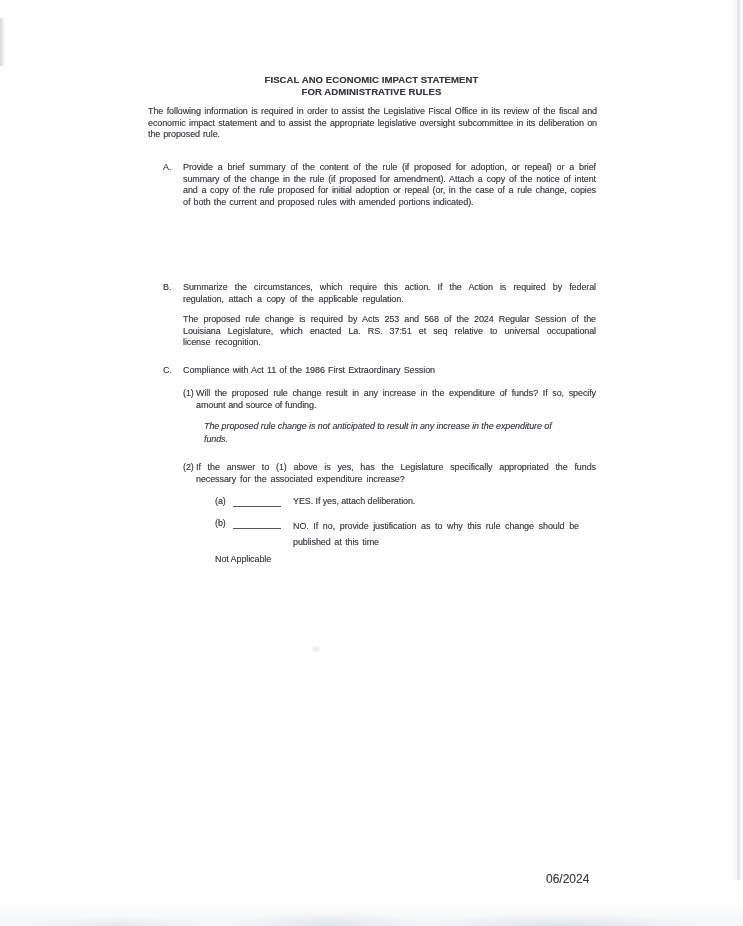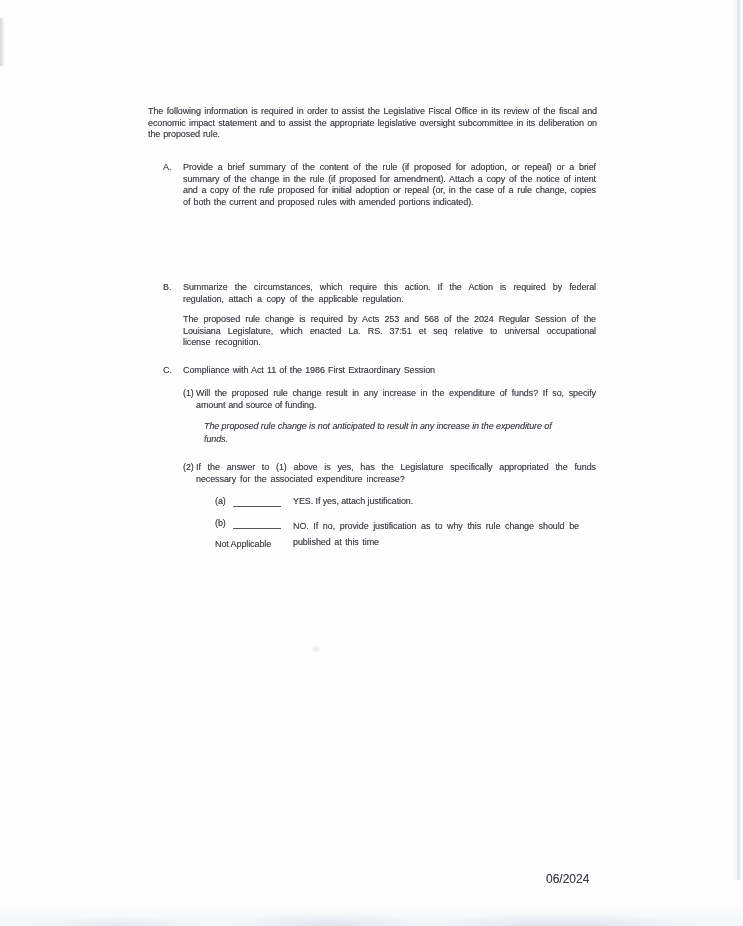--- a/index.html
+++ b/index.html
@@ -79,33 +79,37 @@
   .choice-marker-a { left: 215px; top: 496px; }
   .choice-marker-b { left: 215px; top: 518px; }
   .blank-a { left: 233px; top: 498px; }
   .blank-b { left: 233px; top: 520px; }
   .blank {
     display: block; width: 48px; height: 8px;
     border-bottom: 1px solid #53555d;
   }
   .choice-label-a { left: 293px; width: 288px; top: 496px; text-align: left; }
   .choice-label-b { left: 293px; width: 286px; top: 518px; text-align: justify; word-spacing: 1.2px; line-height: 16px; }
-  .not-applicable { left: 215px; top: 539px; }
+  .not-applicable { left: 215px; top: 554px; }
   .footer-date { left: 546px; top: 874px; font-size: 12px; letter-spacing: 0; }
 </style>
 </head>
 <body>
 
 <div class="page">
 
   <div class="edge-right"></div>
   <div class="edge-bottom"></div>
   <div class="edge-left-top"></div>
   <div class="smudge"></div>
 
+  <div class="abs title soft">
+    <div>FISCAL ANO ECONOMIC IMPACT STATEMENT</div>
+    <div>FOR ADMINISTRATIVE RULES</div>
+  </div>
 
   <div class="abs intro soft">The following information is required in order to assist the Legislative Fiscal Office in its review of the fiscal and economic impact statement and to assist the appropriate legislative oversight subcommittee in its deliberation on the proposed rule.</div>
 
   <div class="abs sec sec-a">
     <span class="marker soft">A.</span>
     <div class="body soft">Provide a brief summary of the content of the rule (if proposed for adoption, or repeal) or a brief summary of the change in the rule (if proposed for amendment). Attach a copy of the notice of intent and a copy of the rule proposed for initial adoption or repeal (or, in the case of a rule change, copies of both the current and proposed rules with amended portions indicated).</div>
   </div>
 
   <div class="abs sec sec-b">
     <span class="marker soft">B.</span>
@@ -126,21 +130,21 @@
 
   <div class="abs q q2">
     <span class="marker soft">(2)</span>
     <div class="body soft">If the answer to (1) above is yes, has the Legislature specifically appropriated the funds necessary for the associated expenditure increase?</div>
   </div>
 
   <span class="abs choice-marker-a soft">(a)</span>
   <span class="abs blank-a">
       <span class="blank"></span>
     </span>
-  <div class="abs choice-label-a soft">YES. If yes, attach justification.</div>
+  <div class="abs choice-label-a soft">YES. If yes, attach deliberation.</div>
 
   <span class="abs choice-marker-b soft">(b)</span>
   <span class="abs blank-b">
       <span class="blank"></span>
     </span>
   <div class="abs choice-label-b soft">NO. If no, provide justification as to why this rule change should be published at this time</div>
 
   <div class="abs not-applicable soft">Not Applicable</div>
 
   <div class="abs footer-date soft">06/2024</div>

